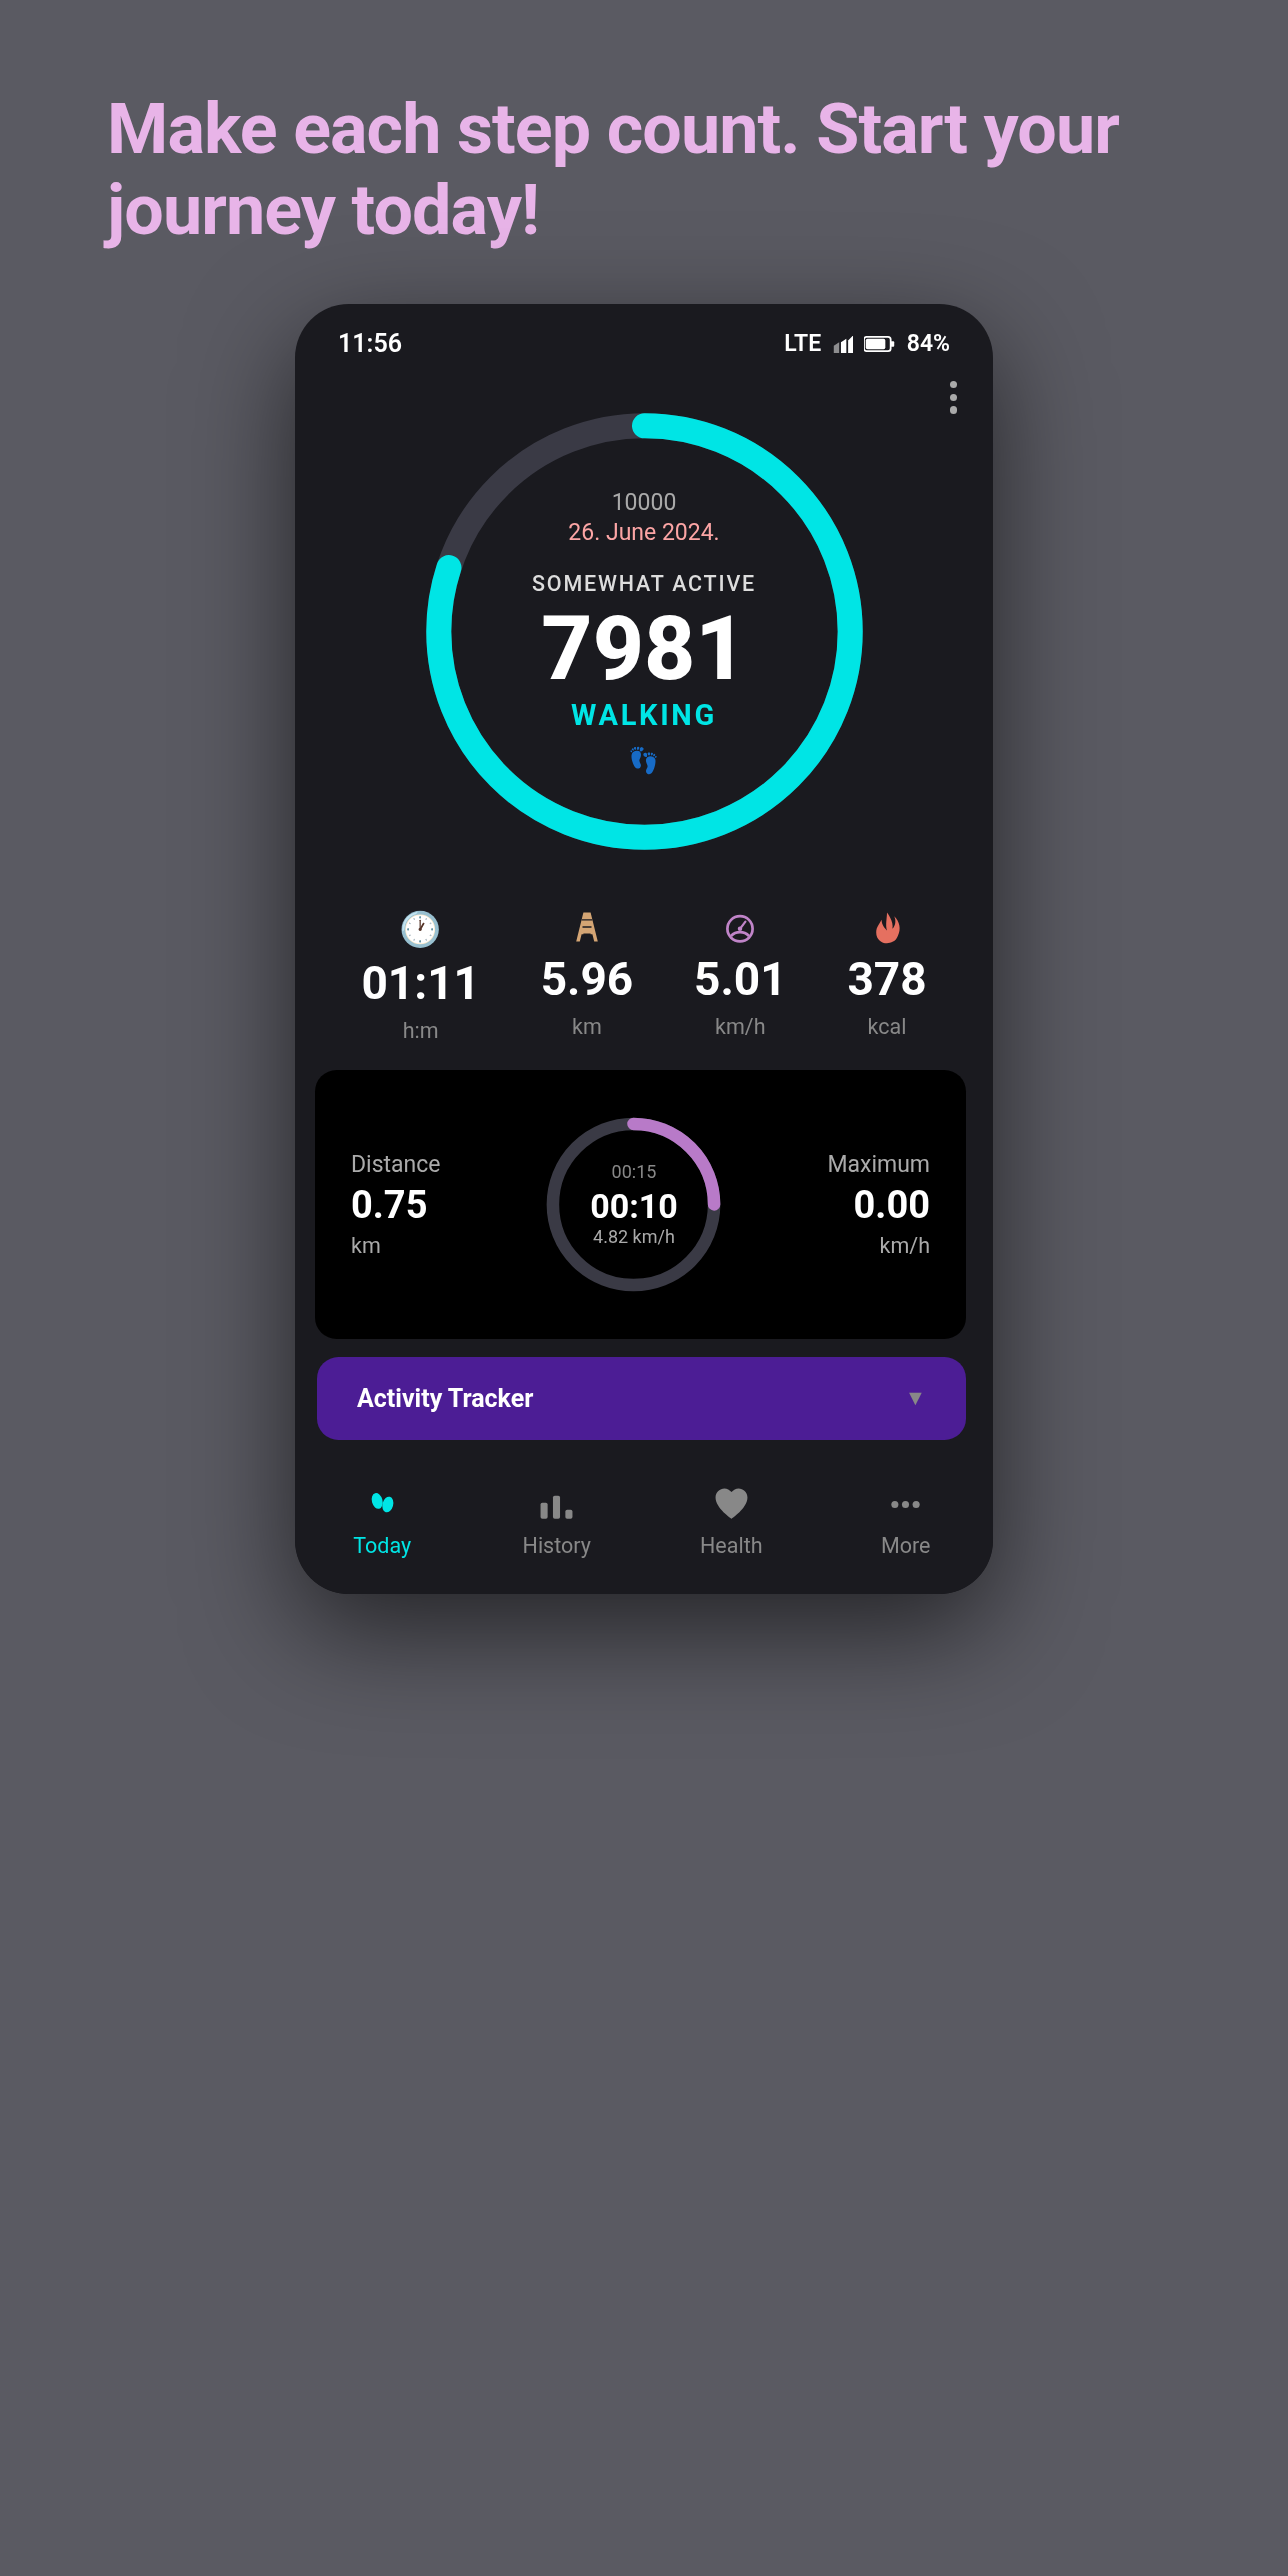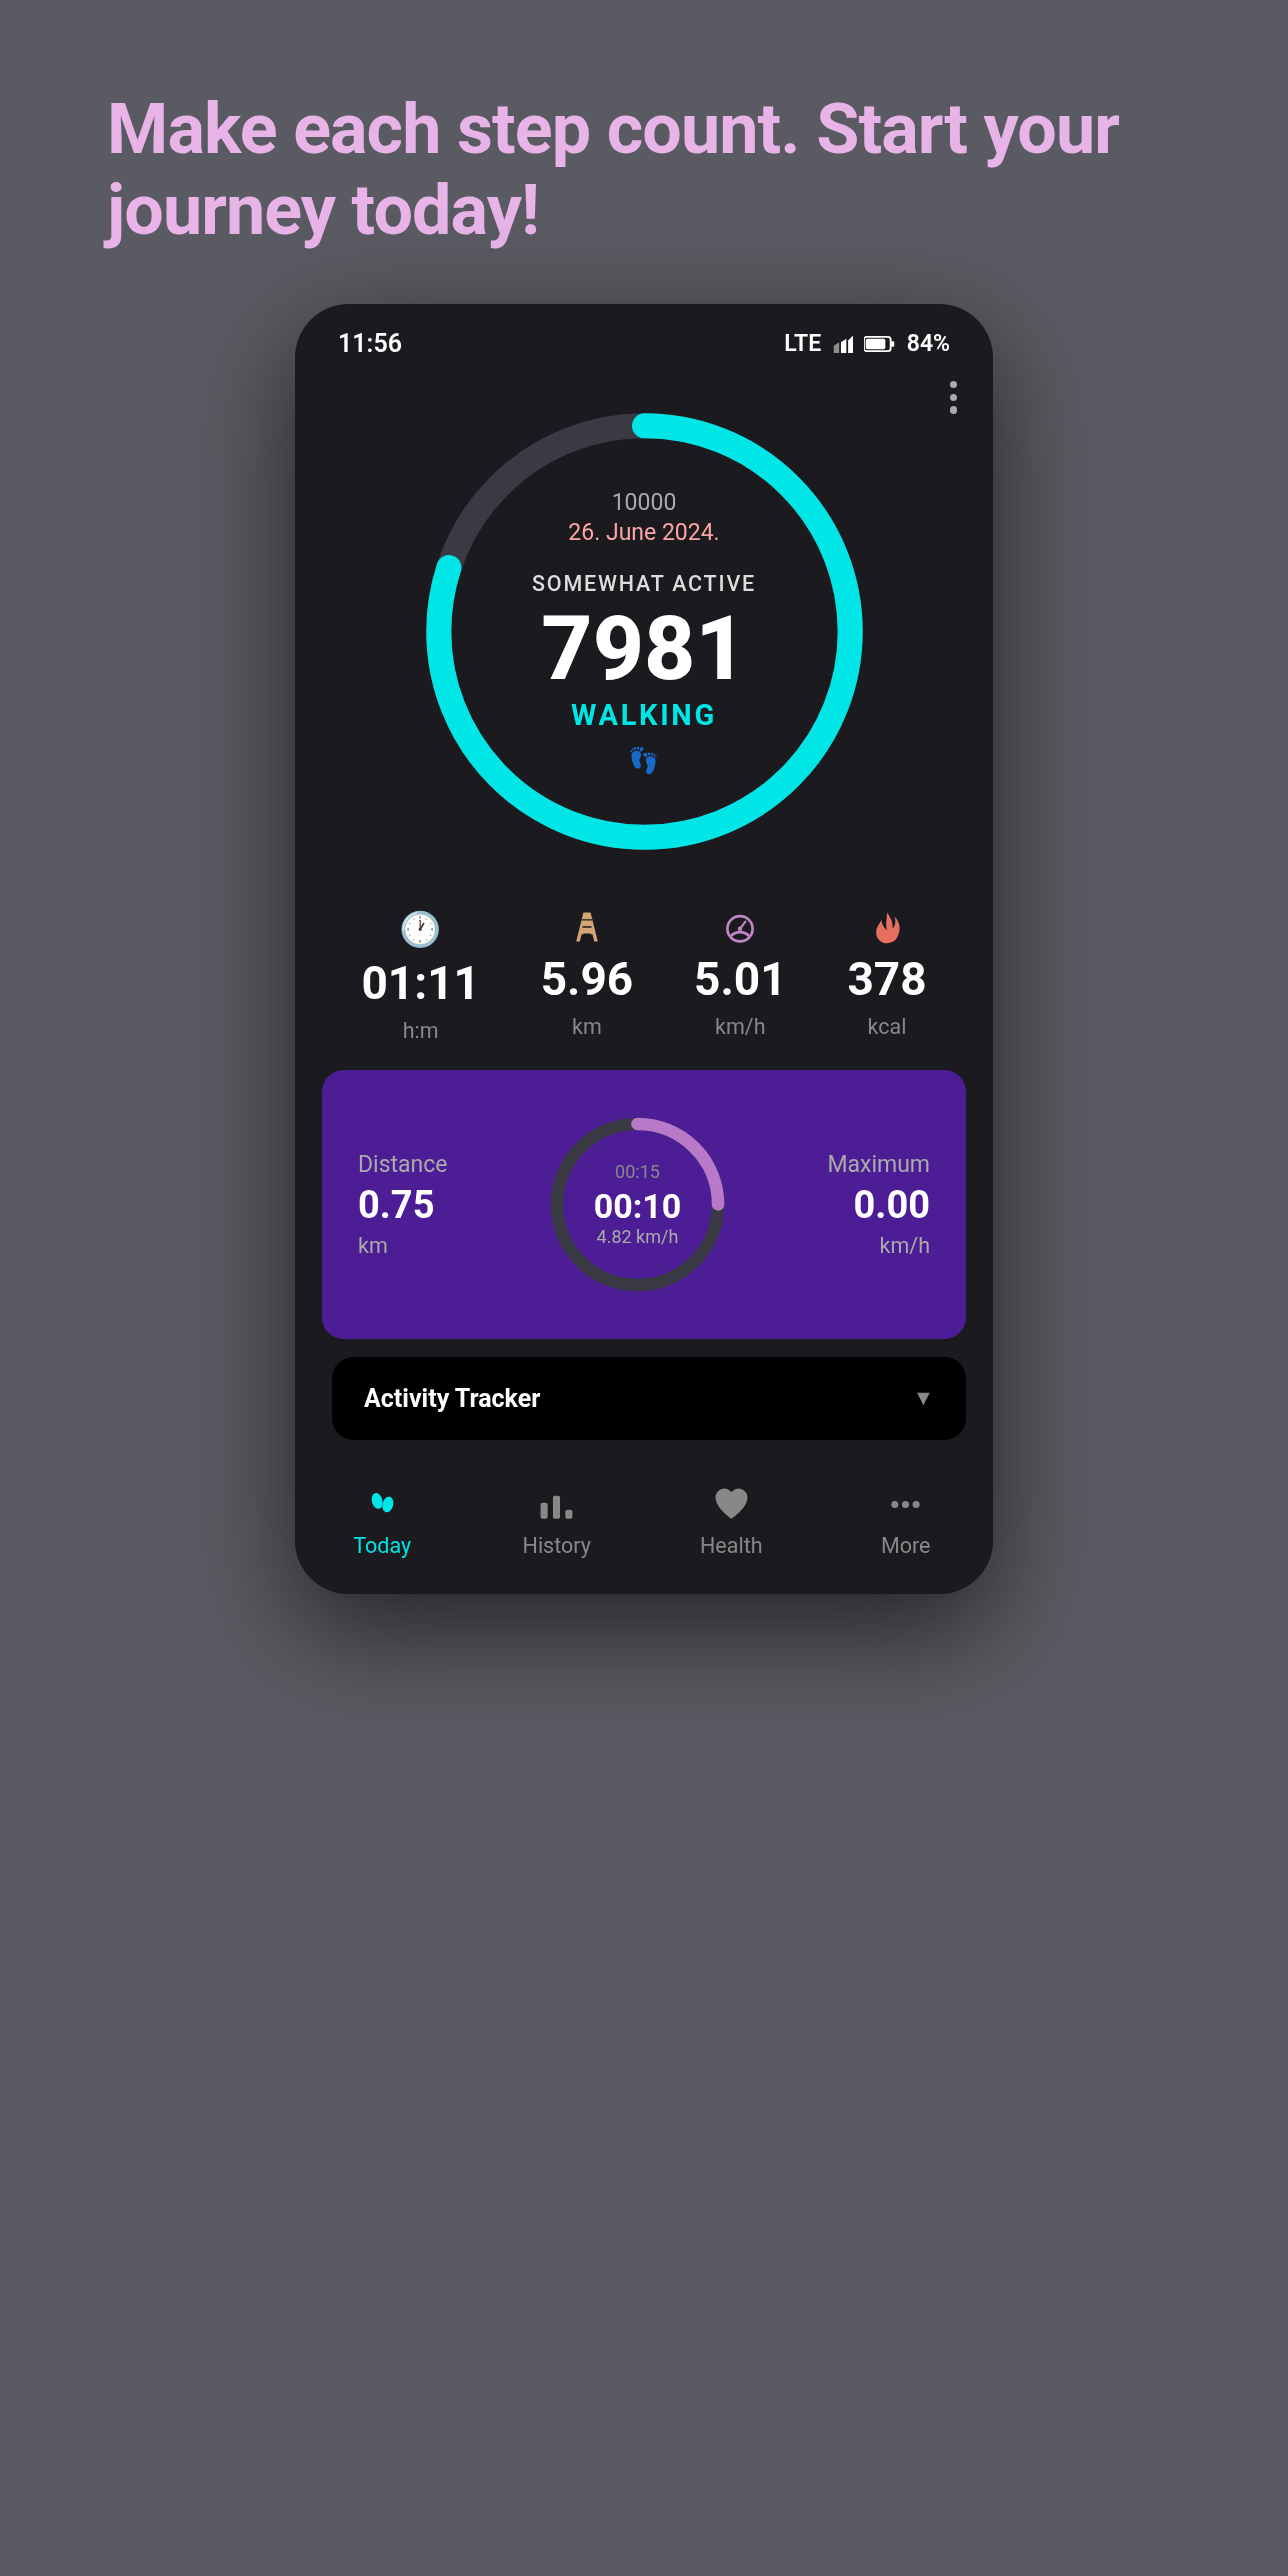--- a/index.html
+++ b/index.html
@@ -174,22 +174,22 @@
       color: white;
     }
 
     .stat-unit {
       font-size: 21.5px;
       color: #888;
     }
 
     
     .timer-card {
-      margin: 0 27px 18px 27px;
-      background: #4c1d95;
+      margin: 0 27px 18px 20px;
+      background: #000000;
       border-radius: 21.5px;
       padding: 36px 36px;
       display: flex;
       align-items: center;
       justify-content: space-between;
     }
 
     .timer-side {
       display: flex;
       flex-direction: column;
@@ -269,24 +269,24 @@
       color: white;
     }
 
     .timer-right-unit {
       font-size: 21.5px;
       color: #aaa;
     }
 
     
     .activity-tracker {
-      margin: 0 27px 0px 37px;
-      background: #000000;
+      margin: 0 27px 0px 22px;
+      background: #4c1d95;
       border-radius: 21.5px;
-      padding: 27px 32px;
+      padding: 27px 40px;
       display: flex;
       justify-content: space-between;
       align-items: center;
     }
 
     .activity-tracker-label {
       font-size: 25px;
       font-weight: 700;
       color: white;
     }

